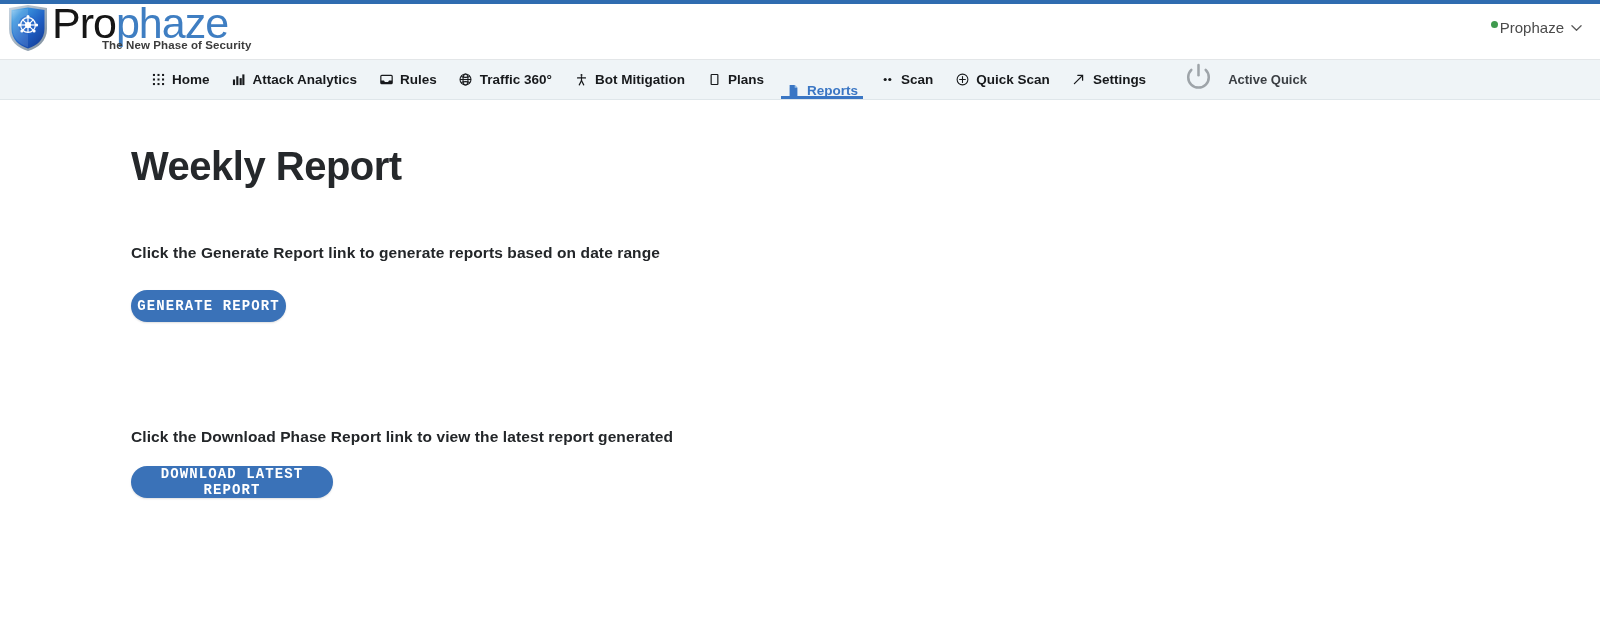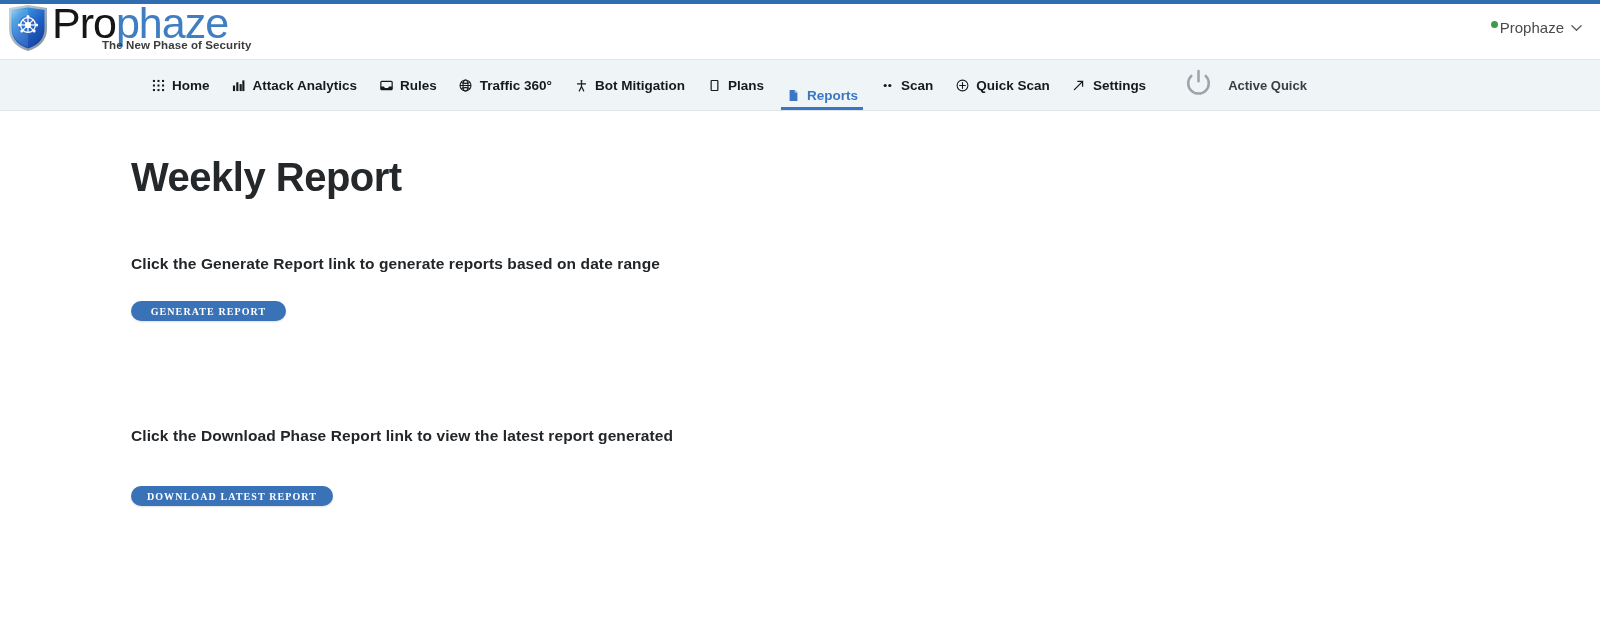--- a/index.html
+++ b/index.html
@@ -78,21 +78,21 @@
   }
   .account-caret {
     margin-left: 7px;
     font-size: 12px;
     color: #555;
     line-height: 1;
   }
 
   
   .navbar {
-    height: 51px;
+    height: 40px;
     background: #eff4f7;
     border-bottom: 1px solid #dfe6ea;
     display: flex;
     align-items: stretch;
     padding-left: 140px;
   }
   .nav-item {
     display: flex;
     align-items: center;
     gap: 7px;
@@ -164,30 +164,30 @@
   .sec2 { margin-top: 106px; }
 
   .btn {
     display: inline-flex;
     align-items: center;
     justify-content: center;
     background: #3a72b8;
     color: #ffffff;
     border: none;
     border-radius: 20px;
-    font-family: Liberation Serif, serif;
-    font-size: 10px;
+    font-family: Liberation Mono, monospace;
+    font-size: 14px;
     font-weight: bold;
     letter-spacing: 1.1px;
     cursor: pointer;
-    height: 20px;
+    height: 32px;
     box-shadow: 0 1px 2px rgba(0,0,0,0.13);
   }
   .btn-generate { margin-top: 28px; width: 155px; }
-  .btn-download { margin-top: 41px; width: 202px; text-align: right; }
+  .btn-download { margin-top: 20px; width: 202px; }
 </style>
 </head>
 <body>
 
 <div class="top-accent"></div>
 
 <div class="header">
 
   <div class="brand">
     <span class="brand-shield">

